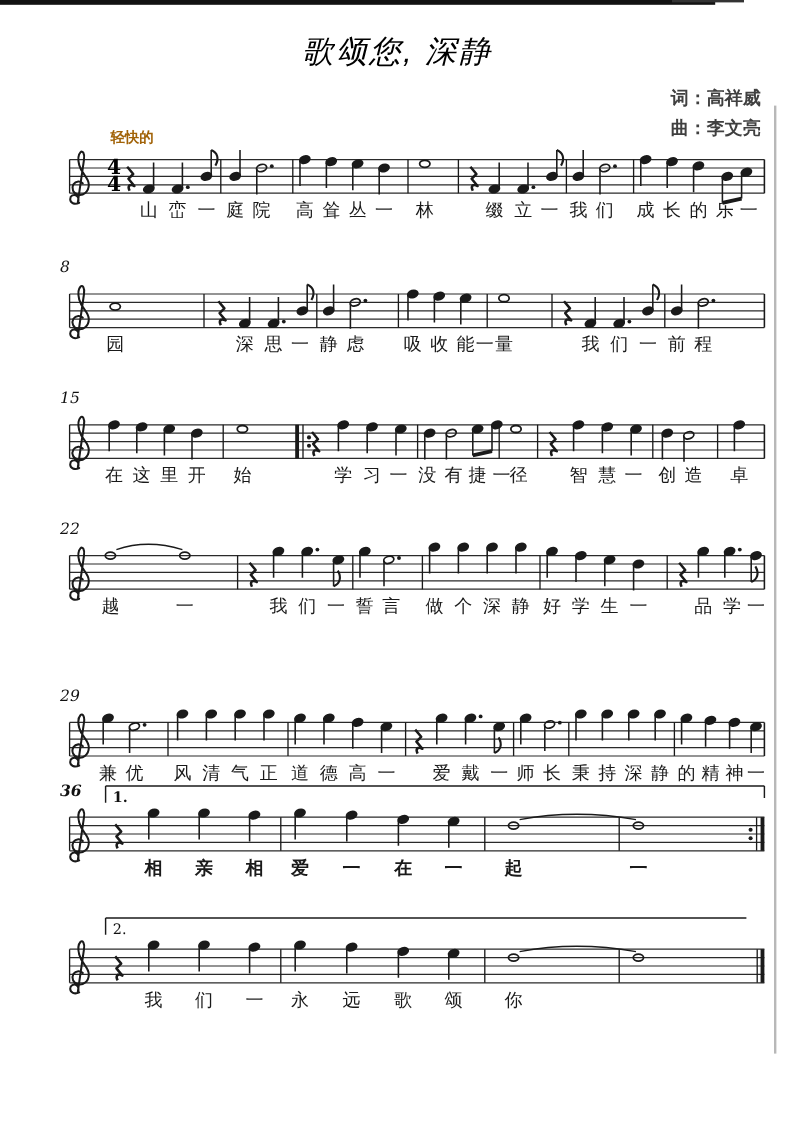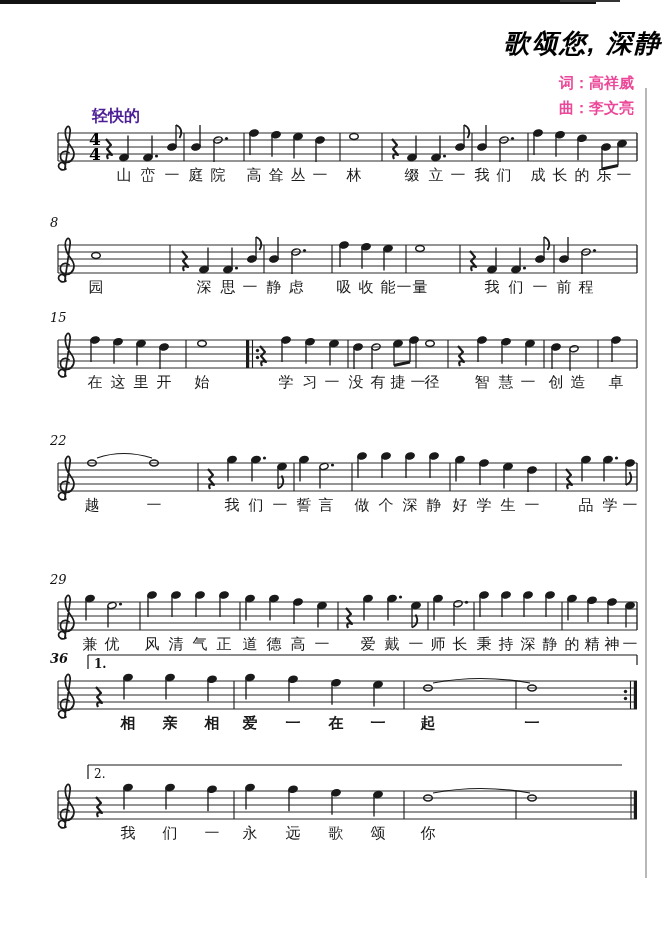--- a/index.html
+++ b/index.html
@@ -4,25 +4,25 @@
 <style>
   html,body{margin:0;padding:0;}
   body{
     width:662px;height:936px;position:relative;background:#ffffff;
     font-family:"Liberation Sans", sans-serif;color:#111;overflow:hidden;
   }
   .top-border{position:absolute;left:0;top:0;width:596px;height:4px;background:#121212;}
   .top-border2{position:absolute;left:560px;top:0;width:60px;height:2px;background:#333;}
   .page-edge{position:absolute;left:645px;top:88px;width:2px;height:790px;background:#b8b8b8;}
   .title{
-    position:absolute;left:0;top:26px;width:662px;text-align:right;
-    font-size:26px;font-weight:bold;font-style:italic;letter-spacing:2px;color:#000;
+    position:absolute;left:0;top:26px;width:662px;text-align:center;
+    font-size:26px;font-weight:normal;font-style:italic;letter-spacing:2px;color:#000;
   }
-  .credits{position:absolute;right:28px;top:70px;text-align:left;font-size:15px;font-weight:bold;line-height:25px;color:#ec4899;}
-  .tempo{position:absolute;left:92px;top:106px;font-size:16px;font-weight:bold;color:#4c1d95;}
+  .credits{position:absolute;right:28px;top:70px;text-align:left;font-size:15px;font-weight:bold;line-height:25px;color:#404040;}
+  .tempo{position:absolute;left:92px;top:106px;font-size:12px;font-weight:bold;color:#a16207;}
   .system{position:absolute;left:0;width:662px;height:112px;}
   svg text.lyric{font-family:"Liberation Sans",sans-serif;font-size:15px;fill:#1a1a1a;}
   svg text.mnum{font-family:"DejaVu Serif",serif;font-style:italic;font-size:13px;fill:#111;}
   svg text.volta-label{font-family:"DejaVu Serif",serif;font-size:12px;fill:#111;}
   svg text.tsig{font-family:"DejaVu Serif",serif;font-weight:bold;font-size:17px;fill:#000;}
 </style>
 </head>
 <body>
 
 <div class="top-border"></div>
@@ -189,21 +189,21 @@
         <text x="366" y="103" text-anchor="middle" class="lyric">收</text>
         <text x="388" y="103" text-anchor="middle" class="lyric">能</text>
         <text x="404" y="103" text-anchor="middle" class="lyric">一</text>
         <text x="420" y="103" text-anchor="middle" class="lyric">量</text>
         <text x="492" y="103" text-anchor="middle" class="lyric">我</text>
         <text x="516" y="103" text-anchor="middle" class="lyric">们</text>
         <text x="540" y="103" text-anchor="middle" class="lyric">一</text>
         <text x="564" y="103" text-anchor="middle" class="lyric">前</text>
         <text x="586" y="103" text-anchor="middle" class="lyric">程</text>
       </svg></div>
-    <div class="system" style="top: 284px;"><svg width="662" height="112" viewBox="0 0 662 112">
+    <div class="system" style="top: 298px;"><svg width="662" height="112" viewBox="0 0 662 112">
         <line x1="58" y1="56" x2="637" y2="56" stroke="#2a2a2a" stroke-width="1"></line>
         <line x1="58" y1="63" x2="637" y2="63" stroke="#2a2a2a" stroke-width="1"></line>
         <line x1="58" y1="70" x2="637" y2="70" stroke="#2a2a2a" stroke-width="1"></line>
         <line x1="58" y1="77" x2="637" y2="77" stroke="#2a2a2a" stroke-width="1"></line>
         <line x1="58" y1="84" x2="637" y2="84" stroke="#2a2a2a" stroke-width="1"></line>
         <line x1="58" y1="56" x2="58" y2="84" stroke="#1a1a1a" stroke-width="1.1"></line>
         <g transform="translate(56,48)">
           <path d="M10,44 C6,46 2.5,44 2.5,41 C2.5,38 5.5,36.7 7.7,38 C9.7,39.2 9.8,42.2 8.8,44 M8.8,44 L14,8 C14.8,3 12.8,0 11,2 C9,4.2 9,8.5 10,12.5 C12,20.5 18,22.5 18,29 C18,35 13,38.3 9,37.2 C5,36.2 3.2,32 5.2,28.6 C7.2,25.6 11.2,25.8 13,27.8" fill="none" stroke="#1a1a1a" stroke-width="1.7" stroke-linecap="round"></path>
         </g>
         <text x="50" y="38" class="mnum">15</text>

